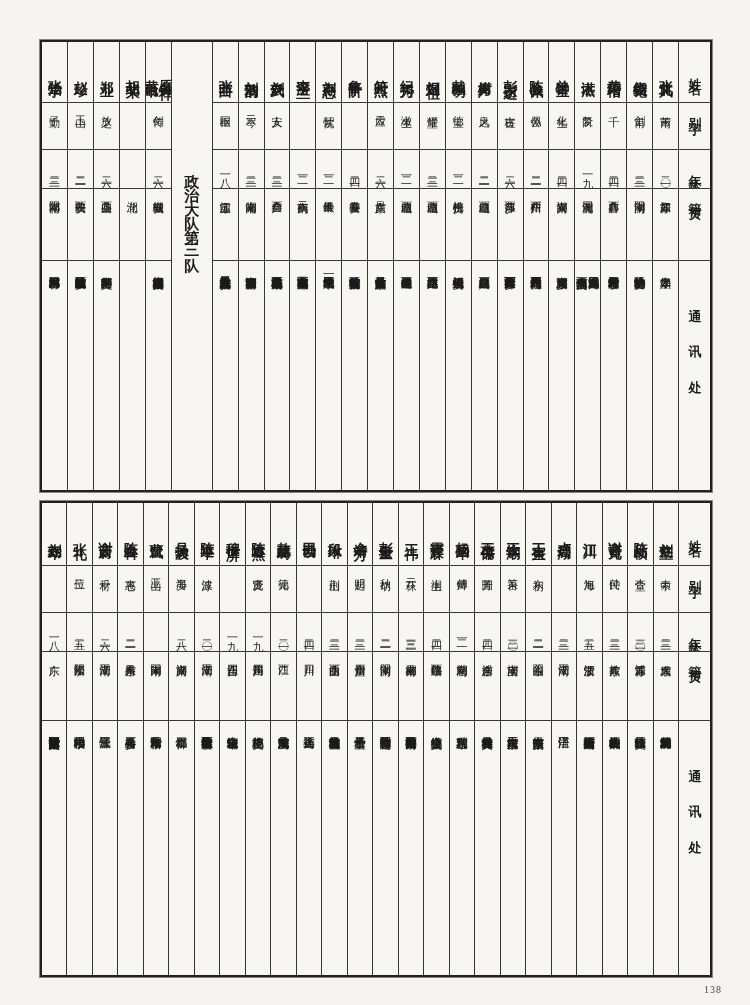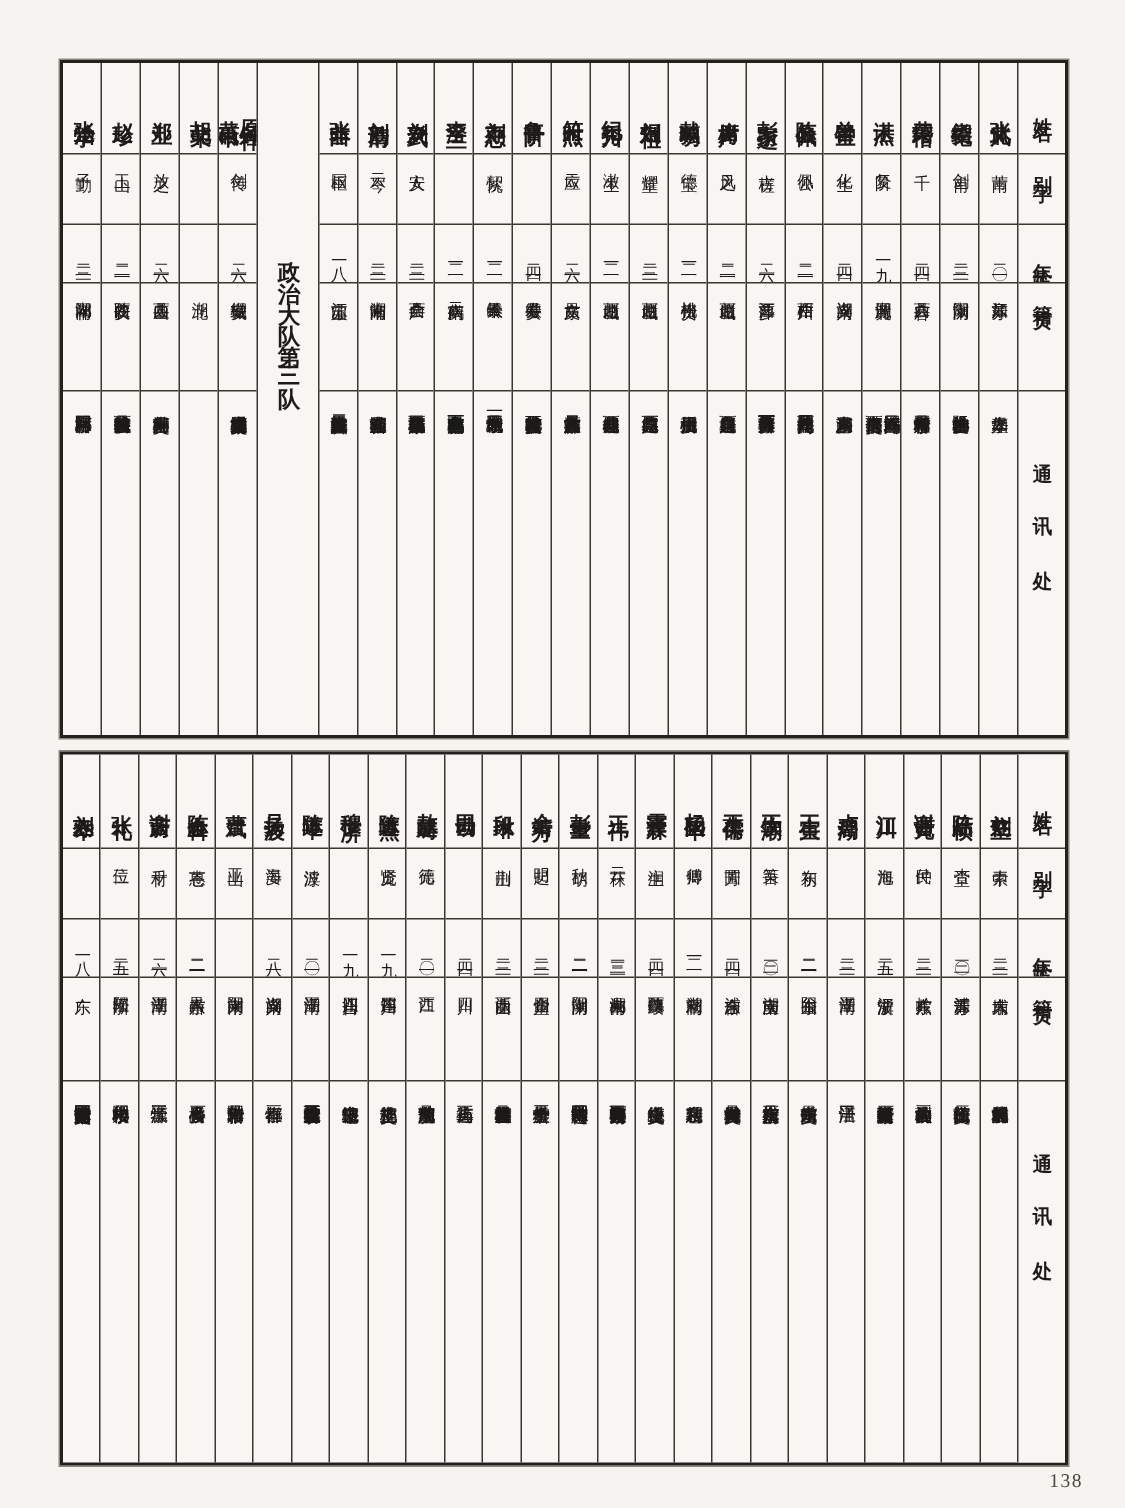--- a/index.html
+++ b/index.html
@@ -34,21 +34,21 @@
   }
   .c-name .vtext{font-size:14px;font-weight:bold;letter-spacing:2px;line-height:14px;}
   .c-alias .vtext,.c-age .vtext{font-size:11px;letter-spacing:1px;}
   .c-origin .vtext{font-size:11px;letter-spacing:0;}
   .c-addr .vtext{font-size:11.5px;letter-spacing:0;}
   .name-note{font-size:8.5px;font-weight:normal;letter-spacing:0;}
   .hdr .vtext{font-size:13px;font-weight:bold;letter-spacing:4px;}
   .hdr .c-addr .vtext{letter-spacing:36px;padding-top:30px;}
   .divider-cell{flex:1;display:flex;justify-content:center;align-items:flex-start;border-bottom:none;}
   .divider-cell .vtext{font-size:15px;font-weight:bold;letter-spacing:14px;padding-top:120px;}
-  .page-num{position:absolute;right:28px;bottom:10px;font-size:13px;color:#4a463f;letter-spacing:1px;}
+  .page-num{position:absolute;right:28px;bottom:10px;font-size:10px;color:#4a463f;letter-spacing:1px;}
 </style>
 </head>
 <body>
 
 <div class="sheet">
   <div class="dtable t1">
       <div class="col hdr">
         <div class="cell c-name">
           <span class="vtext">姓名</span>
         </div>

